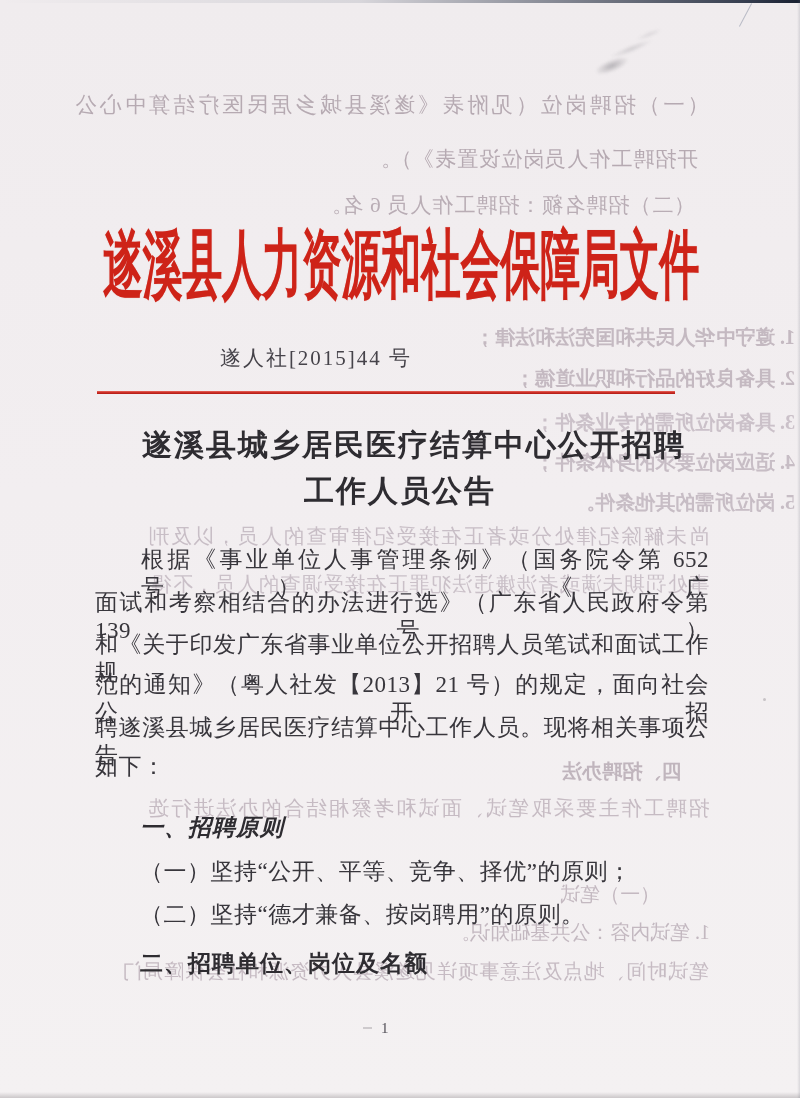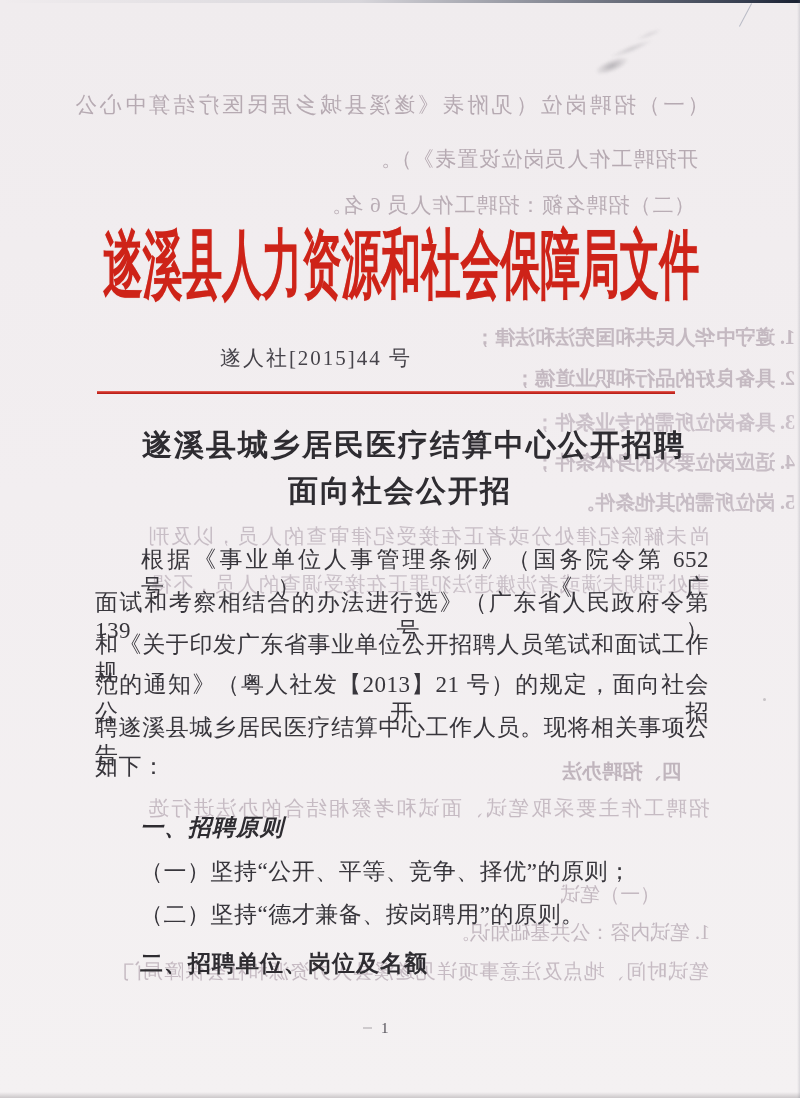--- a/index.html
+++ b/index.html
@@ -105,21 +105,21 @@
     <div class="line" style="top:961px;left:95px;width:614px;font-size:20px;letter-spacing:1px;color:#c6bbc3;">笔试时间、地点及注意事项详见遂溪县人力资源和社会保障局门</div>
   </div>
 
   <div class="abs agency-title">遂溪县人力资源和社会保障局文件</div>
 
   <div class="abs doc-number">遂人社[2015]44 号</div>
 
   <div class="abs red-rule"></div>
 
   <div class="abs notice-title nt1">遂溪县城乡居民医疗结算中心公开招聘</div>
-  <div class="abs notice-title nt2">面向社会公开招</div>
+  <div class="abs notice-title nt2">工作人员公告</div>
 
   <div class="abs bodyline just indent" style="top:546px;">根据《事业单位人事管理条例》（国务院令第 652 号）、《广</div>
   <div class="abs bodyline just" style="top:589px;">面试和考察相结合的办法进行选》（广东省人民政府令第139号）</div>
   <div class="abs bodyline just" style="top:631px;">和《关于印发广东省事业单位公开招聘人员笔试和面试工作规</div>
   <div class="abs bodyline just" style="top:671px;">范的通知》（粤人社发【2013】21 号）的规定，面向社会公开招</div>
   <div class="abs bodyline just" style="top:714px;">聘遂溪县城乡居民医疗结算中心工作人员。现将相关事项公告</div>
   <div class="abs bodyline" style="top:755px;font-family:Liberation Mono, monospace;">如下：</div>
 
   <div class="abs sec-heading" style="top:812px;font-style:italic;">一、招聘原则</div>
   <div class="abs sec-item" style="top:856px;">（一）坚持“公开、平等、竞争、择优”的原则；</div>

